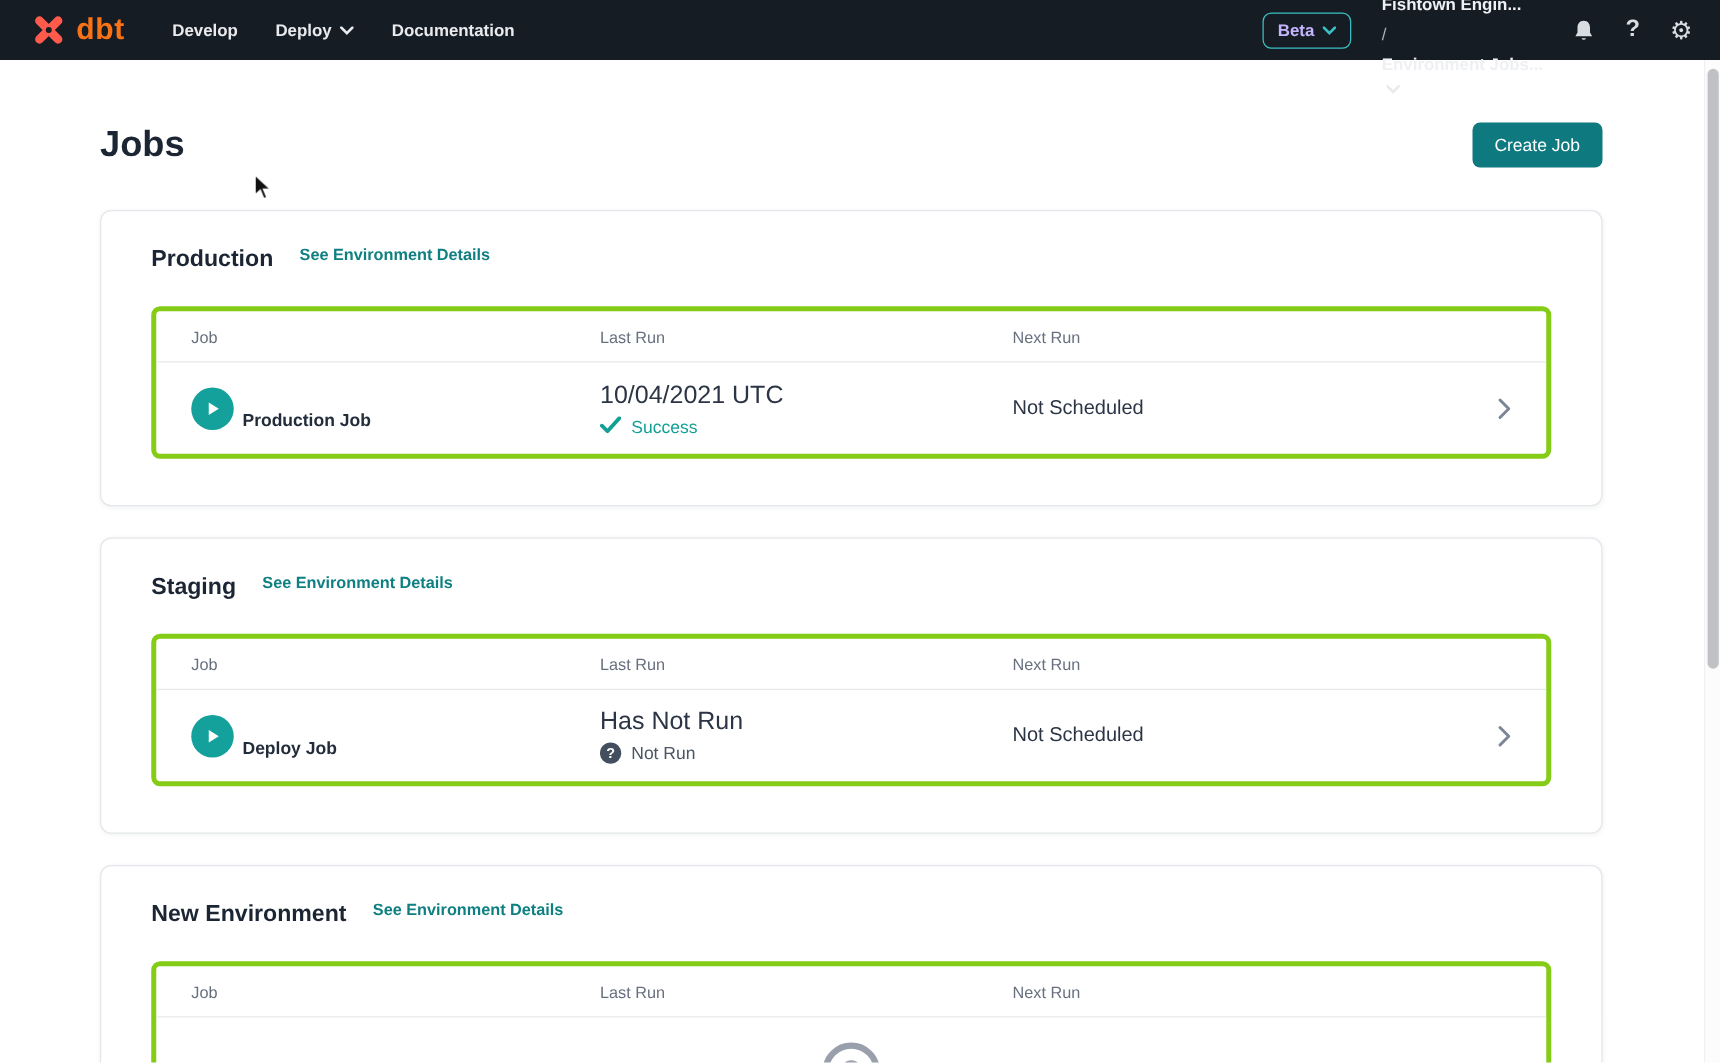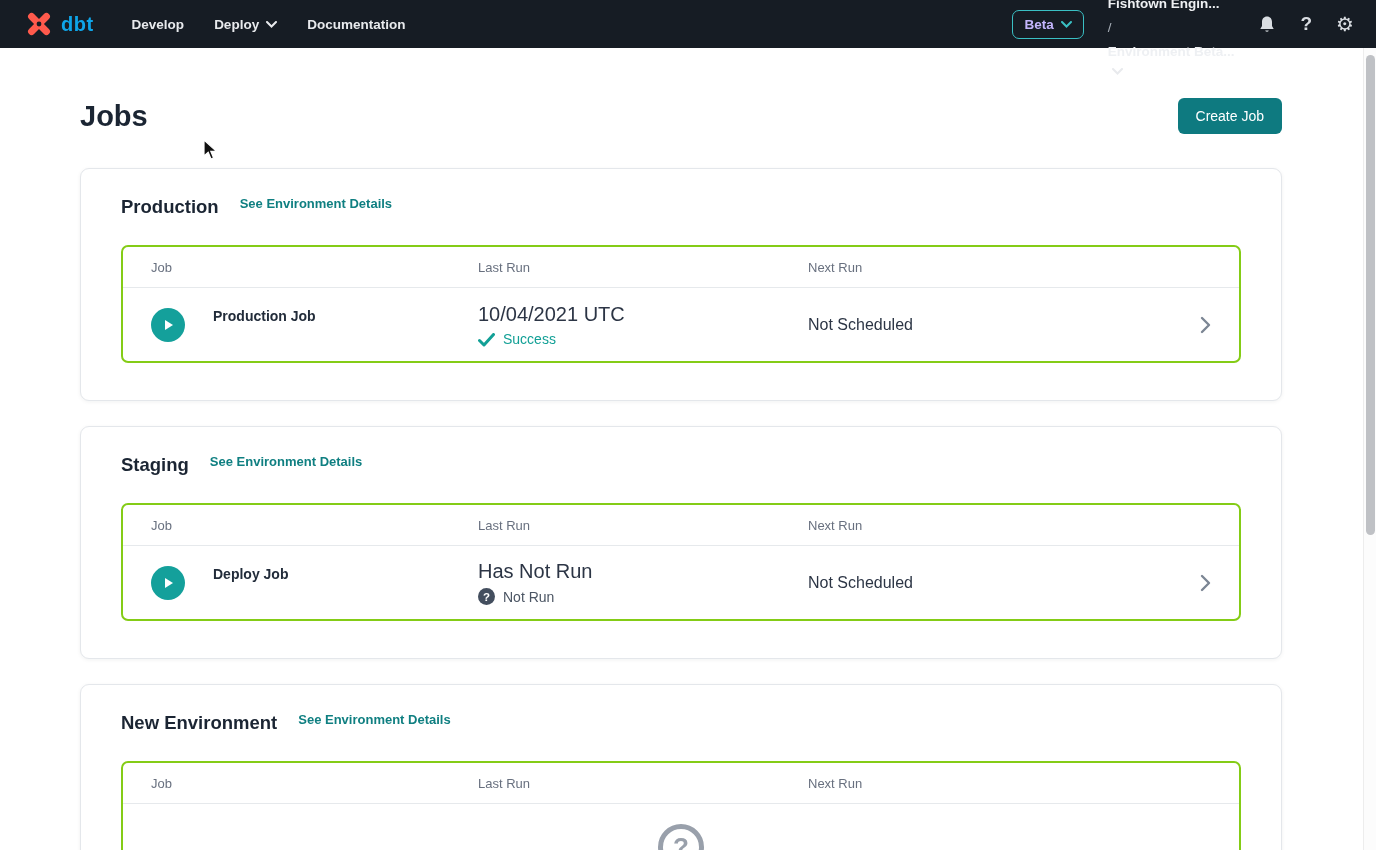--- a/index.html
+++ b/index.html
@@ -3,21 +3,21 @@
 <meta charset="utf-8">
 <style>
   * { margin:0; padding:0; box-sizing:border-box; }
   html,body { width:1376px; height:850px; overflow:hidden; background:#ffffff;
     font-family:"Liberation Sans", sans-serif; }
 
   
   .topbar { position:relative; height:48px; background:#161c24; display:flex;
     align-items:center; padding:0 22px 0 24px; color:#e8eaed; z-index:5; }
   .logo { display:flex; align-items:center; gap:7px; margin-right:38px; }
-  .logo-text { font-size:20px; font-weight:bold; color:#0ea5e9; letter-spacing:.5px; }
+  .logo-text { font-size:24px; font-weight:bold; color:#f97316; letter-spacing:.5px; }
   .topnav { display:flex; align-items:center; }
   .topnav a { color:#e8eaed; font-size:13.5px; font-weight:bold; text-decoration:none;
     margin-right:30px; display:flex; align-items:center; gap:7px; cursor:pointer; }
   .topbar-right { margin-left:auto; display:flex; align-items:center; gap:24px; }
   .beta-btn { display:flex; align-items:center; gap:7px; background:transparent;
     border:1.5px solid #3ac0c4; color:#c4b5fd; font-weight:bold; font-size:13.5px;
     border-radius:7px; padding:6px 11px; cursor:pointer;
     font-family:"Liberation Sans", sans-serif; }
   .breadcrumb { display:flex; align-items:flex-start; gap:9px; font-size:13.5px;
     font-weight:bold; color:#eef0f3; cursor:pointer;flex-direction:column; }
@@ -38,33 +38,33 @@
     padding:10px 18px; font-size:14px; font-weight:normal; cursor:pointer;
     font-family:"Liberation Sans", sans-serif; }
 
   .env-card { background:#ffffff; border:1px solid #e4e7eb; border-radius:9px;
     box-shadow:0 1px 4px rgba(22,29,37,.06); padding:27px 40px 37px; margin-bottom:25px; }
   .env-header { display:flex; align-items:flex-start; gap:21px; margin-bottom:27px; }
   .env-header h2 { font-size:18.5px; font-weight:bold; color:#1b2533; }
   .env-link { font-size:13px; font-weight:bold; color:#0f7f81; text-decoration:none;
     cursor:pointer; }
 
-  .jobs-table { border:2px solid #84cc16; border-radius:7px; overflow:hidden; }
+  .jobs-table { border:4px solid #84cc16; border-radius:7px; overflow:hidden; }
   .t-head, .t-row { display:grid; grid-template-columns:327px 330px 1fr 48px;
     align-items:center; padding:0 28px; }
   .t-head { height:41px; border-bottom:1px solid #e6e9ec; color:#68707f;
     font-size:13px; }
   .t-row { height:73px; cursor:pointer; }
-  .job-cell { display:flex; align-items:flex-start; gap:28px; }
+  .job-cell { display:flex; align-items:flex-end; gap:7px; }
   .play-btn { width:34px; height:34px; border-radius:50%; background:#14a09b;
     border:none; display:flex; align-items:center; justify-content:center;
     cursor:pointer; flex:none; }
   .job-name { font-size:14px; font-weight:bold; color:#222c3a; }
   .lastrun-date { font-size:20px; color:#2c3545; margin-bottom:5px; }
-  .status-line { display:flex; align-items:flex-end; gap:8px; font-size:14px; }
+  .status-line { display:flex; align-items:flex-start; gap:8px; font-size:14px; }
   .status-success { color:#12a096; }
   .status-notrun { color:#4b5563; }
   .q-badge { width:17px; height:17px; border-radius:50%; background:#434e5e;
     color:#ffffff; font-size:11.5px; font-weight:bold; display:flex;
     align-items:center; justify-content:center; flex:none; }
   .nextrun-cell { font-size:16px; color:#2c3545; }
   .chev-cell { justify-self:end; display:flex; align-items:center; }
 
   .empty-body { height:140px; display:flex; justify-content:center;
     padding-top:20px; }
@@ -114,21 +114,21 @@
       <svg width="11" height="7" viewBox="0 0 11 7">
           <path d="M1 1 L5.5 5.5 L10 1" fill="none" stroke="#3ac0c4" stroke-width="2" stroke-linecap="round"></path>
         </svg>
     </button>
     <div class="breadcrumb">
       <svg width="17" height="14" viewBox="0 0 17 14">
           <path d="M1 2.2 C1 1.5 1.5 1 2.2 1 H6 L8 3 H14.8 C15.5 3 16 3.5 16 4.2 V11.8 C16 12.5 15.5 13 14.8 13 H2.2 C1.5 13 1 12.5 1 11.8 Z" fill="#e8eaee"></path>
         </svg>
       <span>Fishtown Engin...</span>
       <span class="crumb-sep">/</span>
-      <span>Environment Beta...</span>
+      <span>Environment Jobs...</span>
       <svg width="11" height="7" viewBox="0 0 11 7" style="margin-left:4px">
           <path d="M1 1 L5.5 5.5 L10 1" fill="none" stroke="#e8eaed" stroke-width="2" stroke-linecap="round"></path>
         </svg>
     </div>
     <button class="icon-btn">
       <svg width="18" height="19" viewBox="0 0 18 19">
           <path d="M9 1.5 C5.8 1.5 4 3.8 4 7 V11 L2.3 14 H15.7 L14 11 V7 C14 3.8 12.2 1.5 9 1.5 Z" fill="#d9dde2"></path>
           <path d="M7.2 15.5 a1.9 1.9 0 0 0 3.6 0 Z" fill="#d9dde2"></path>
         </svg>
     </button>

